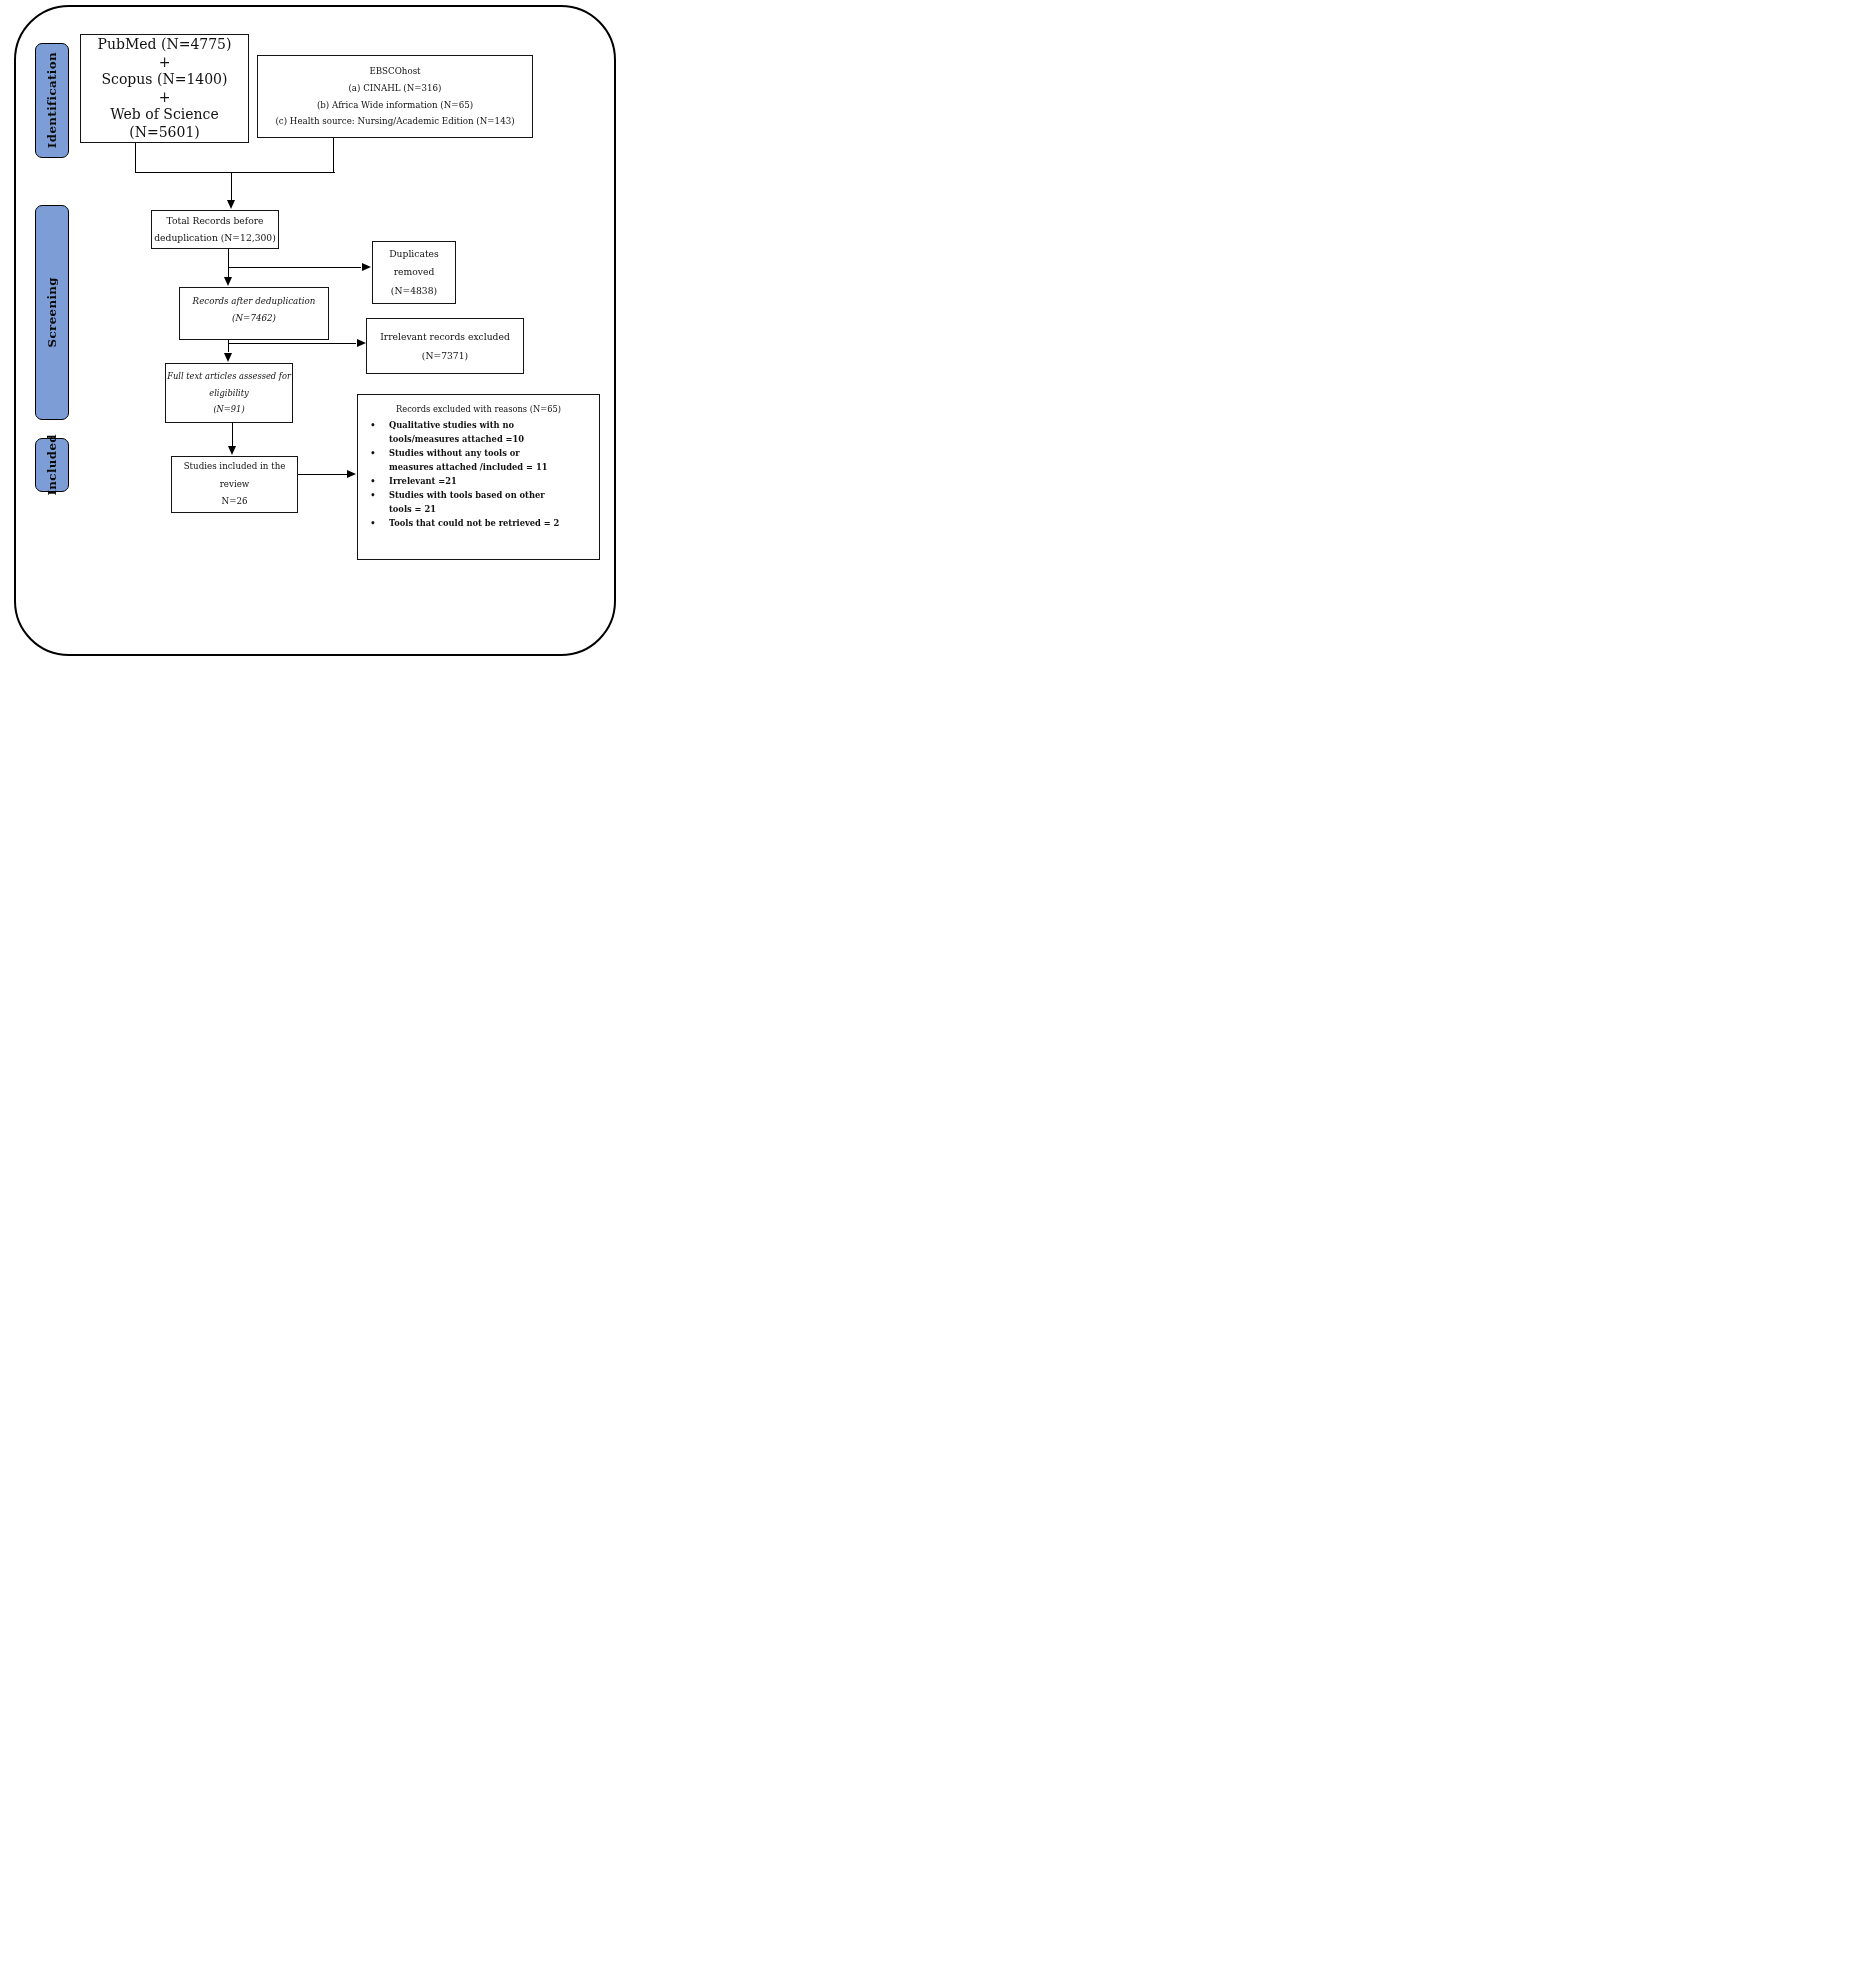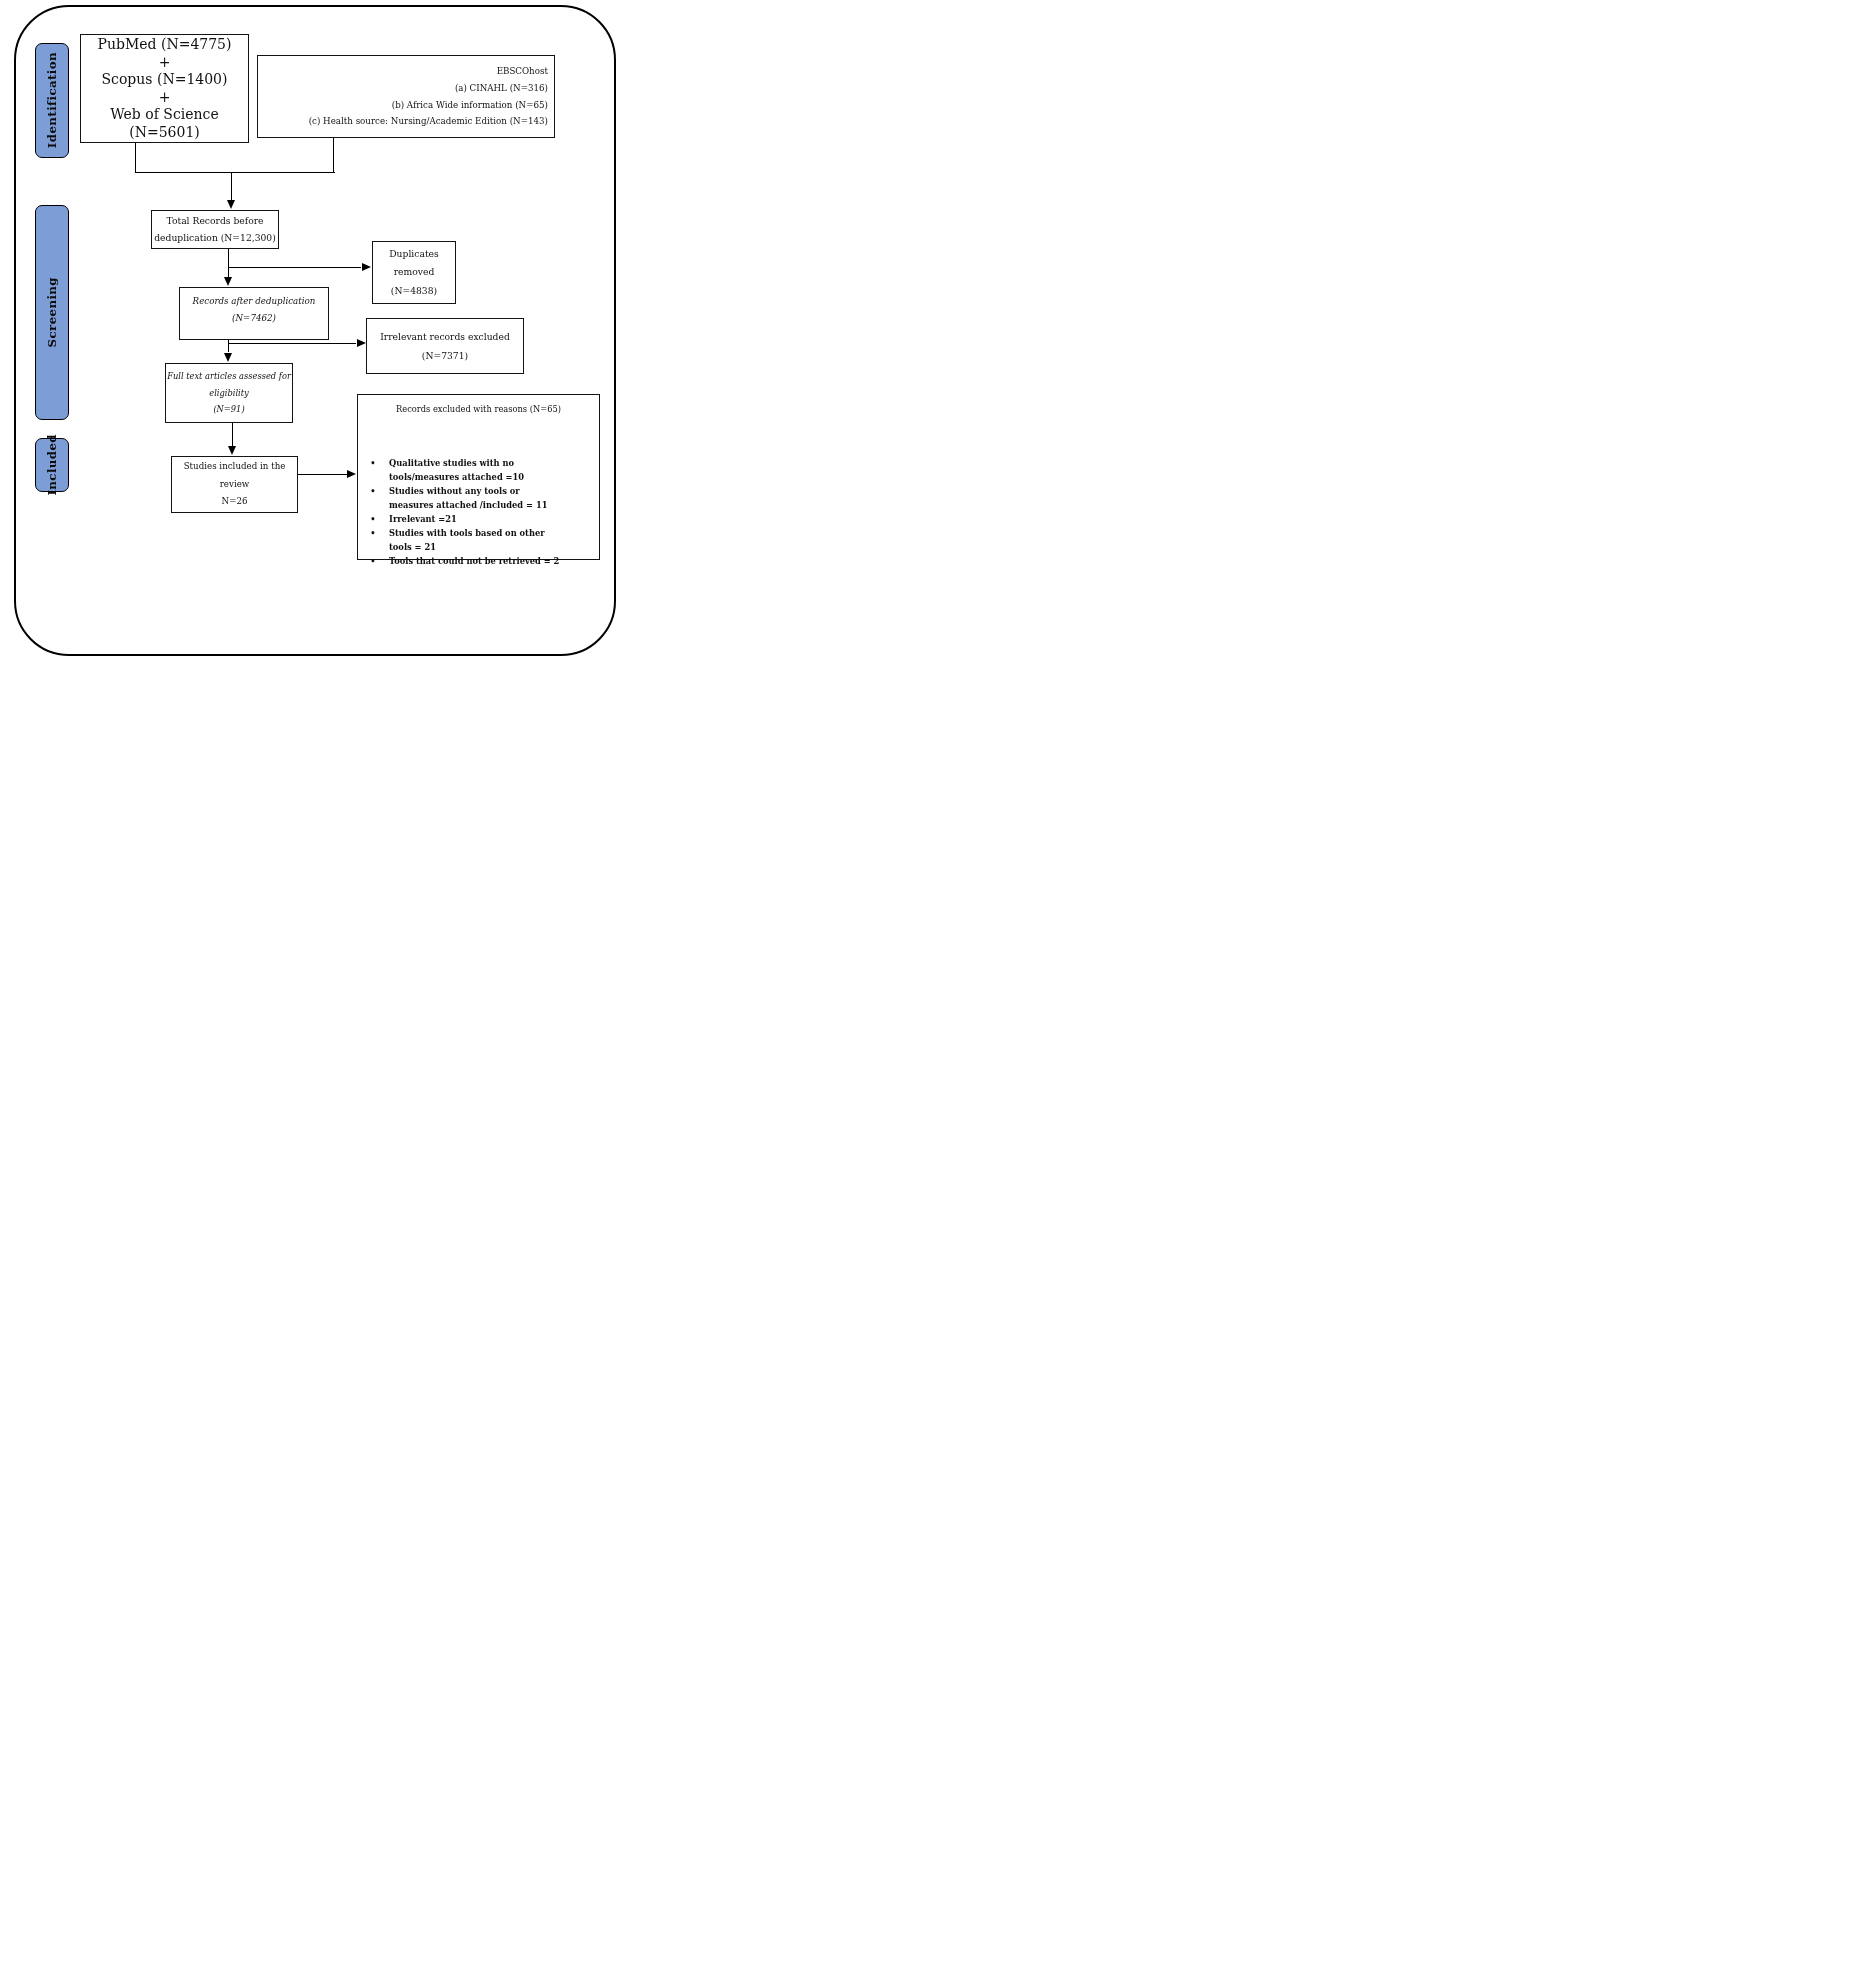--- a/index.html
+++ b/index.html
@@ -47,22 +47,22 @@
     display: flex;
     flex-direction: column;
     align-items: center;
     justify-content: center;
     text-align: center;
     box-sizing: border-box;
   }
   #box-databases { left: 80px; top: 34px;  width: 169px; height: 109px; font-size: 14px; }
   #box-databases .ln { line-height: 17.5px; }
 
-  #box-ebsco { left: 257px; top: 55px; width: 298px; height: 83px; font-size: 8.7px;
-               align-items: flex-end; justify-content: center; text-align: left; padding: 0 6.1px; }
+  #box-ebsco { left: 257px; top: 55px; width: 276px; height: 83px; font-size: 8.7px;
+               align-items: center; justify-content: center; text-align: left; padding: 0 6.1px; }
   #box-ebsco .ebsco-title { text-align: center; line-height: 16.6px; }
   #box-ebsco .ln { line-height: 16.6px; }
 
   #box-total { left: 151px; top: 210px; width: 128px; height: 39px; font-size: 9.2px; }
   #box-total .ln { line-height: 16.6px; }
 
   #box-duplicates { left: 372px; top: 241px; width: 84px; height: 63px; font-size: 9.2px; }
   #box-duplicates .ln { line-height: 18.3px; }
 
   #box-afterdedup { left: 179px; top: 287px; width: 150px; height: 53px; font-size: 8.7px; padding-bottom: 6.1px; font-style: italic; }
@@ -71,21 +71,21 @@
   #box-irrelevant { left: 366px; top: 318px; width: 158px; height: 56px; font-size: 9.2px; }
   #box-irrelevant .ln { line-height: 19px; }
 
   #box-fulltext { left: 165px; top: 363px; width: 128px; height: 60px; font-size: 8.3px; font-style: italic; }
   #box-fulltext .ln { line-height: 16.6px; }
 
   #box-studies { left: 171px; top: 456px; width: 127px; height: 57px; font-size: 8.7px; }
   #box-studies .ln { line-height: 17.5px; }
 
   #box-excluded { left: 357px; top: 394px; width: 243px; height: 166px;
-                  justify-content: flex-start; padding-top: 7.9px; font-size: 8.3px; gap: 38px; }
+                  justify-content: flex-start; padding-top: 7.9px; font-size: 8.3px; }
   #box-excluded .excl-title { line-height: 13px; text-align: center; width: 100%; }
   #box-excluded ul { list-style: none; margin: 2.6px 0 0 0; padding: 0; width: 100%; text-align: left; font-weight: bold; }
   #box-excluded li { position: relative; padding: 0 35px 0 31px; line-height: 14px; }
   #box-excluded li::before { content: "\2022"; position: absolute; left: 12.2px; top: 0; line-height: 14px; }
 
   .vline, .hline { position: absolute; background: #000000; }
   .vline { width: 1.3px; }
   .hline { height: 1.3px; }
   .arrow-down {
     position: absolute; width: 0; height: 0;

